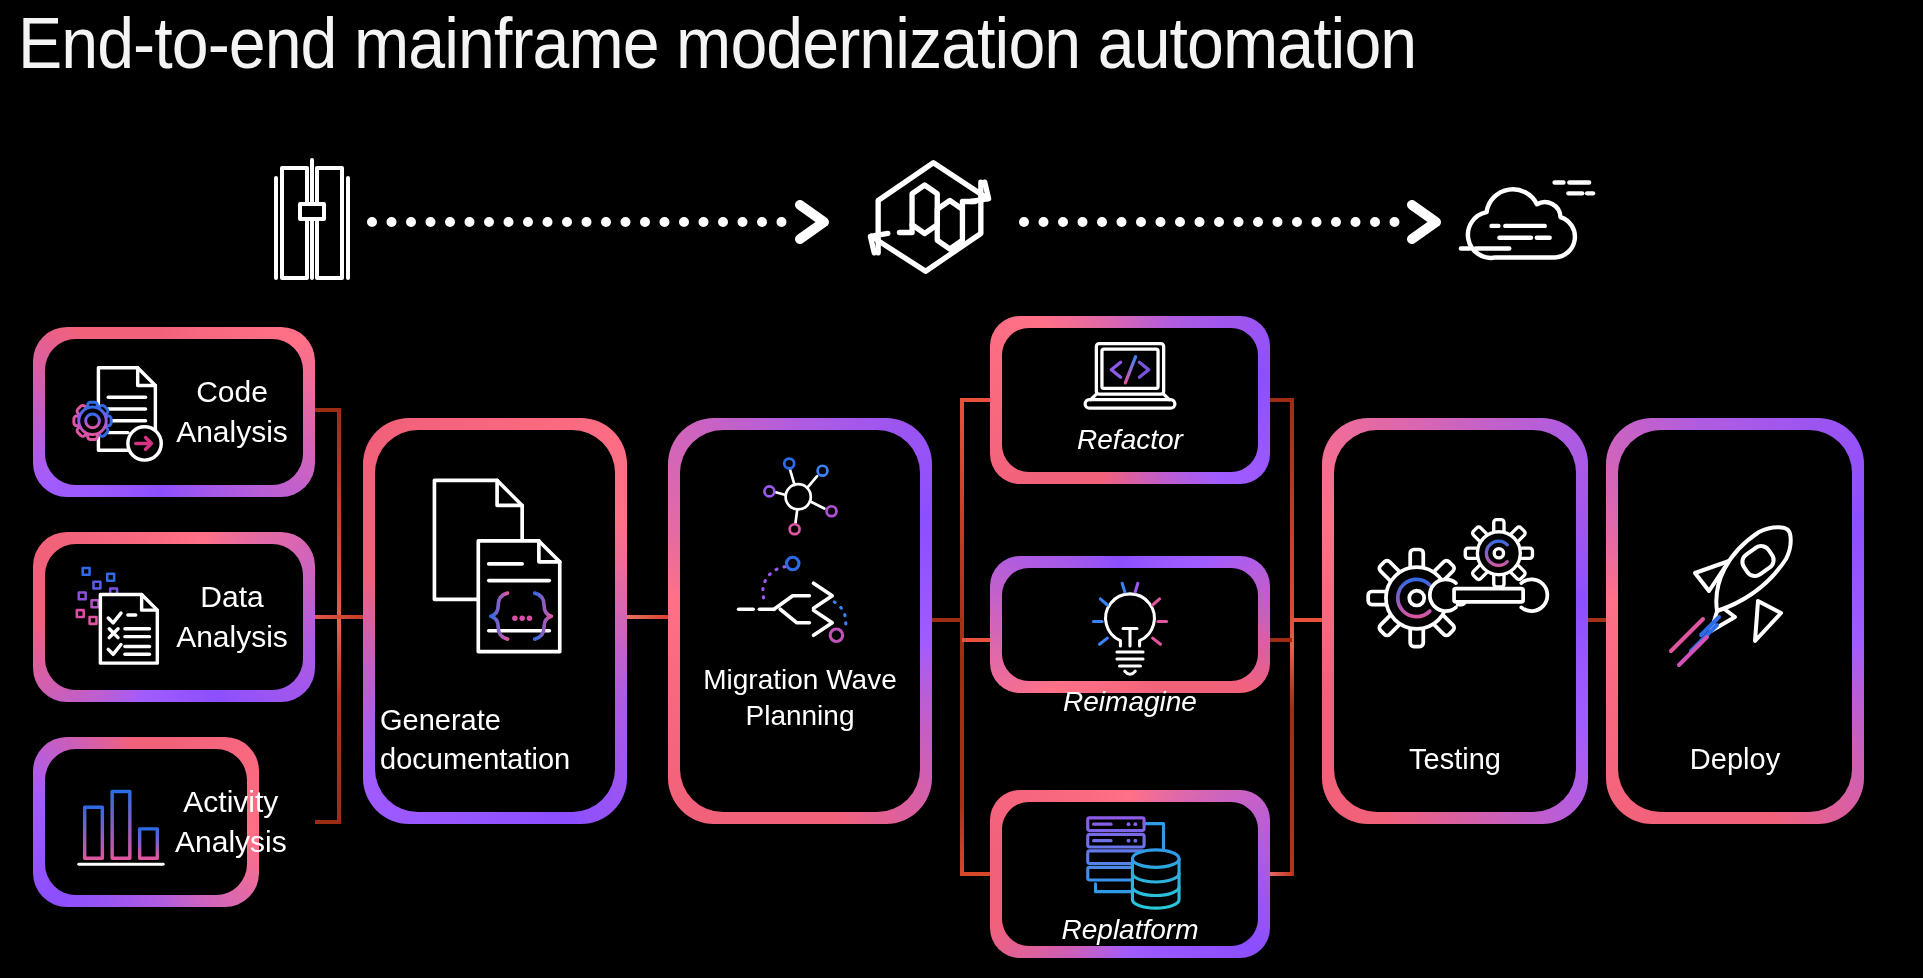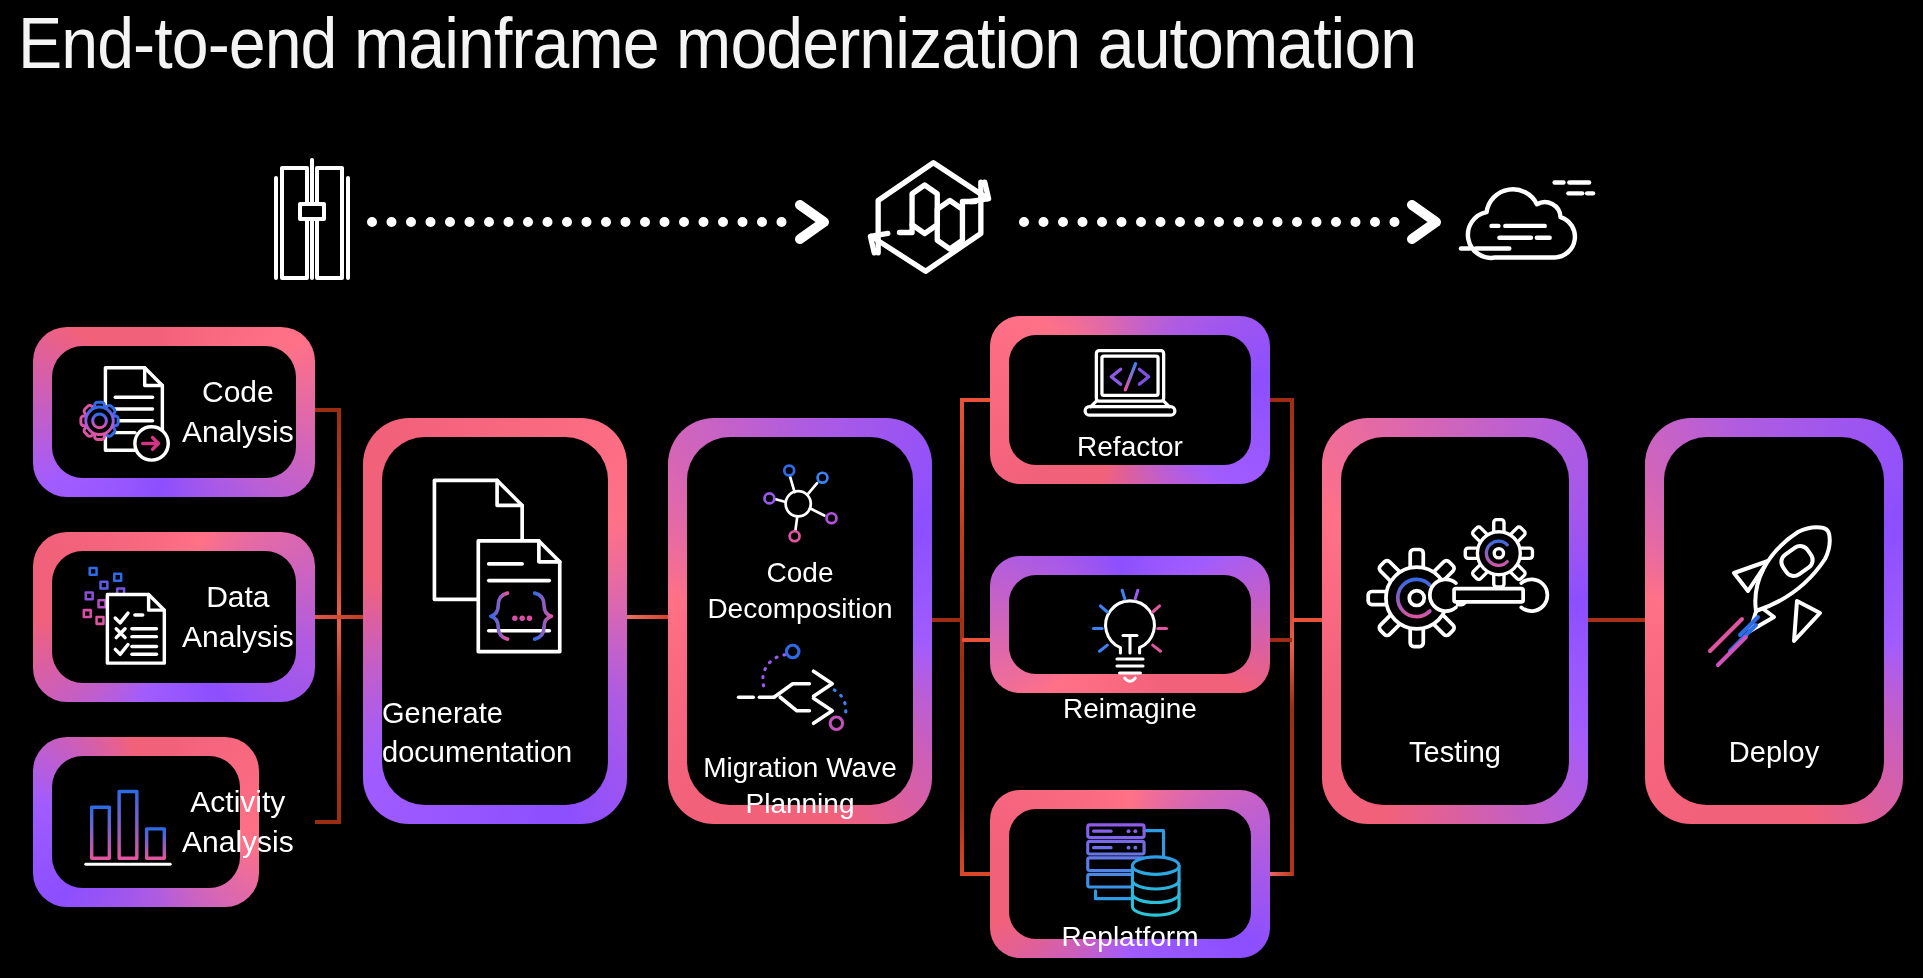--- a/index.html
+++ b/index.html
@@ -1,34 +1,34 @@
 <!DOCTYPE html>
 <html><head>
 <meta charset="utf-8">
 <style>
   html,body{margin:0;padding:0;background:#000;}
   .canvas{position:relative;width:1923px;height:978px;background:#000;overflow:hidden;
           font-family:"Liberation Sans", sans-serif;color:#fff;border-radius:15px;}
   .title{position:absolute;left:18px;top:2px;font-size:72px;font-weight:400;color:#f4f4f4;
          white-space:nowrap;letter-spacing:-1px;transform:scaleX(0.92);transform-origin:left top;}
   .conn{position:absolute;height:4px;z-index:1;}
-  .gframe{position:absolute;z-index:2;padding:19px;box-sizing:border-box;}
+  .gframe{position:absolute;z-index:2;padding:12px;box-sizing:border-box;}
   .gframe .inner{width:100%;height:100%;background:#000;box-sizing:border-box;}
   .r34{border-radius:34px}.r34 .inner{border-radius:31px}
   .r46{border-radius:46px}.r46 .inner{border-radius:43px}
   .r30{border-radius:30px}.r30 .inner{border-radius:27px}
   .hbox .inner{display:flex;align-items:center;}
   .hbox .icon-wrap{margin-left:22px;flex:0 0 auto;}
   .hbox .label{flex:1;text-align:center;font-size:30px;line-height:1.32;padding-right:14px;}
   .vbox .inner{display:flex;flex-direction:column;align-items:center;}
   .vbox .icon-wrap{flex:1;display:flex;align-items:center;justify-content:center;}
   .vbox .label{font-size:29px;line-height:1.32;text-align:left;margin-bottom:34px;max-width:230px;}
   .sbox .inner{display:flex;flex-direction:column;align-items:center;padding-top:20px;}
   .sbox .label{font-size:28px;line-height:1.3;text-align:center;max-width:225px;}
-  .rbox .inner{display:flex;flex-direction:column;align-items:center;}
+  .rbox .inner{display:flex;flex-direction:column;align-items:center;font-style:italic;}
   .rbox .icon-wrap{flex:1;display:flex;align-items:center;justify-content:center;padding-top:10px;}
   .rbox .label{font-size:28px;text-align:center;margin-bottom:22px;}
   .flow-icon{position:absolute;z-index:2;}
   svg{display:block;}
 </style>
 </head>
 <body>
 
 <div class="canvas">
 
@@ -261,21 +261,20 @@
             <line x1="61" y1="57" x2="77" y2="65"></line>
             <circle cx="48" cy="52" r="14"></circle>
           </g>
           <circle cx="38" cy="15" r="5.5" stroke="#2E6BE6" stroke-width="3"></circle>
           <circle cx="75" cy="23" r="5.5" stroke="#3B82F6" stroke-width="3"></circle>
           <circle cx="16" cy="46" r="5.5" stroke="#9B59F0" stroke-width="3"></circle>
           <circle cx="44" cy="88" r="5.5" stroke="#E0559F" stroke-width="3"></circle>
           <circle cx="85" cy="68" r="5.5" stroke="#B052D8" stroke-width="3"></circle>
         </svg>
       </span>
-      <span class="label" style="margin-top:8px">Code Decomposition</span>
       <span style="margin-top:10px">
         <svg width="136" height="104" viewBox="0 0 130 100" fill="none" stroke-linecap="round" stroke-linejoin="round">
           <g stroke="#fff" stroke-width="3.5">
             <line x1="6" y1="57" x2="20" y2="57"></line>
               <line x1="26" y1="57" x2="40" y2="57"></line>
             <path d="M40,57 L58,44 H74"></path>
               <path d="M78,32 L96,44 L78,56"></path>
             <path d="M46,57 L62,70 H74"></path>
               <path d="M78,58 L96,70 L78,82"></path>
           </g>
@@ -433,21 +432,21 @@
           <circle cx="152" cy="44" r="5" stroke="#fff" stroke-width="3.6" fill="#000"></circle>
           <path d="M106,76 a17,17 0 1 0 0,26" stroke="#fff" stroke-width="4" fill="#000"></path>
           <path d="M176,76 a17,17 0 1 1 0,26" stroke="#fff" stroke-width="4" fill="#000"></path>
           <rect x="104" y="82" width="74" height="14" rx="2" stroke="#fff" stroke-width="4" fill="#000"></rect>
         </svg>
       </span>
       <span class="label">Testing</span>
     </div>
   </div>
 
-  <div class="gframe r46 vbox" style="left:1645px;top:418px;width:258px;height:406px;background:conic-gradient(from 200deg,#f2617a,#ff7186 80deg,#b05ce0 150deg,#8c4fff 210deg,#a15cff 260deg,#f2617a 330deg,#f2617a)">
+  <div class="gframe r46 vbox" style="left:1606px;top:418px;width:258px;height:406px;background:conic-gradient(from 200deg,#f2617a,#ff7186 80deg,#b05ce0 150deg,#8c4fff 210deg,#a15cff 260deg,#f2617a 330deg,#f2617a)">
     <div class="inner">
       <span class="icon-wrap">
         <svg width="160" height="168" viewBox="0 0 160 168" fill="none" stroke-linecap="round" stroke-linejoin="round">
           <g stroke="#fff" stroke-width="4" fill="#000">
             <path d="M74,60 L40,72 L54,90 Z"></path>
             <path d="M103,100 L100,140 L126,112 Z"></path>
             <path d="M64,104 L56,130 L80,116 Z"></path>
             <path d="M62,110 C58,82 72,52 104,31 C118,24 130,26 133,29 C136,32 138,44 131,58 C110,90 80,104 62,110 Z"></path>
             <rect x="88" y="48" width="30" height="24" rx="9" transform="rotate(-35 103 60)"></rect>
           </g>

